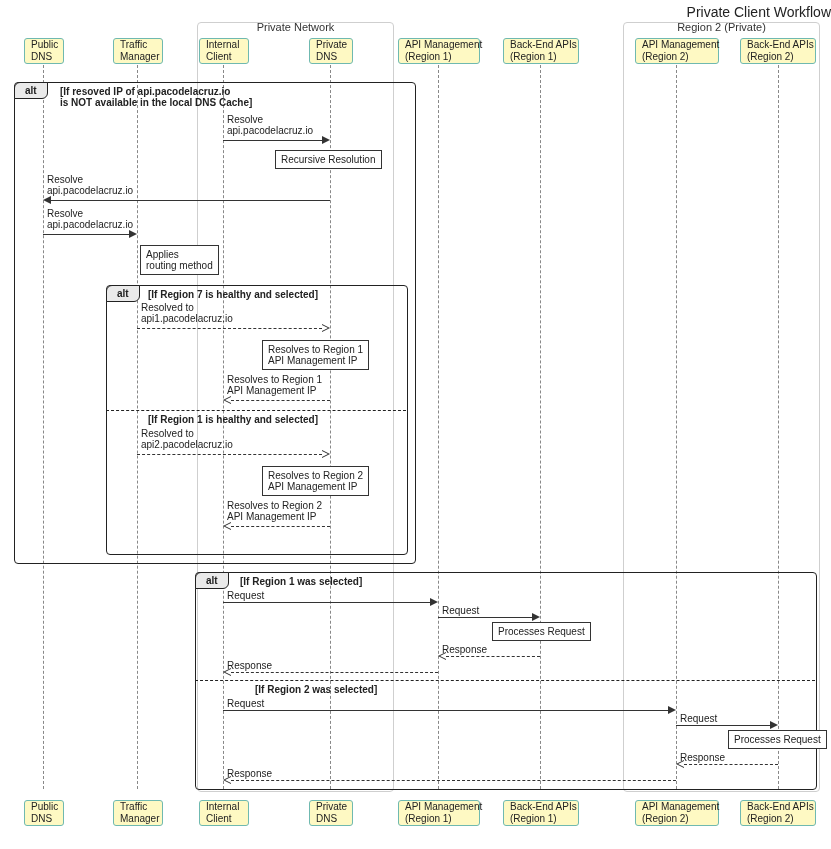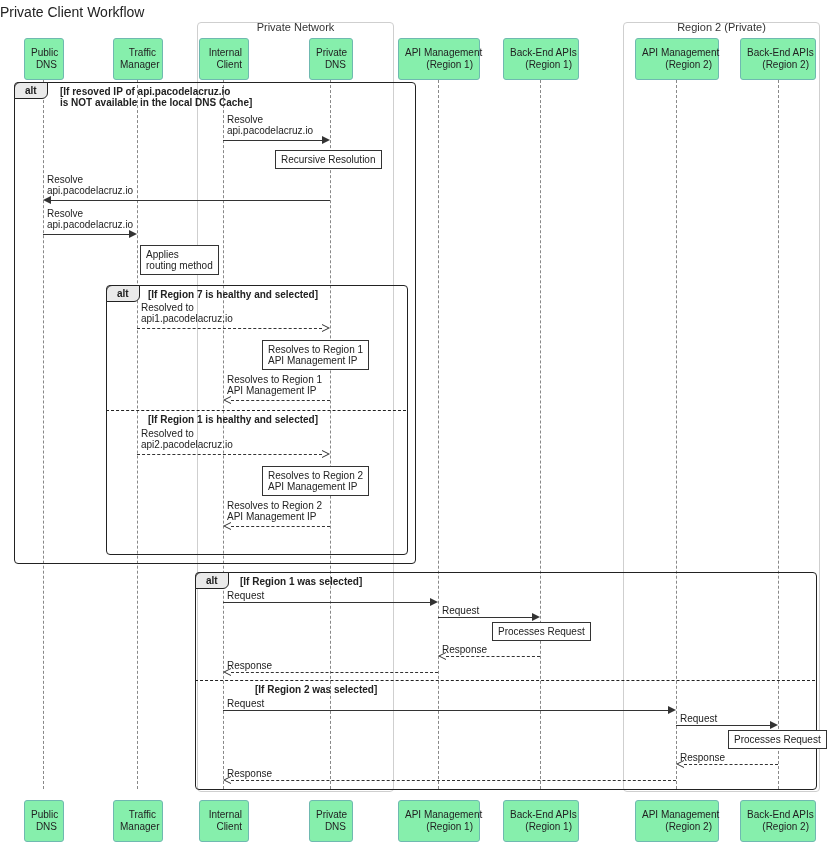--- a/index.html
+++ b/index.html
@@ -1,21 +1,21 @@
 <!DOCTYPE html>
 <html><head>
 <meta charset="utf-8">
 <style>
   html,body{margin:0;padding:0;font-family:"Segoe UI",Arial,sans-serif;font-size:10px;color:#222;background:#fff}
   .wrap{position:relative;width:831px;height:849px}
-  .title{position:absolute;left:0;right:0;text-align:left;font-size:14px}
+  .title{position:absolute;left:0;right:0;text-align:right;font-size:14px}
   .groupbox{position:absolute;border:1px solid #cfcfcf;border-radius:4px}
   .grouplabel{position:absolute;top:-2px;left:0;right:0;text-align:center;font-size:11px;color:#333}
   .lifeline{position:absolute;width:0;border-left:1px dashed #888;top:65px;bottom:60px}
-  .participant{position:absolute;border:1px solid #6fb9b0;background:#86efac;border-radius:3px;padding:8px 6px;text-align:right;font-size:10px;line-height:12px;white-space:pre;box-sizing:border-box}
+  .participant{position:absolute;border:1px solid #6fb9b0;background:#fef9c3;border-radius:3px;padding:0 6px;text-align:left;font-size:10px;line-height:12px;white-space:pre;box-sizing:border-box}
   .altbox{position:absolute;border:1px solid #222;border-radius:4px;background:transparent}
   .alttab{position:absolute;top:-1px;left:-1px;border:1px solid #222;background:#eaeaea;font-size:10px;font-weight:bold;padding:2px 10px;border-top-left-radius:6px;border-bottom-right-radius:6px}
   .guardtext{position:absolute;font-size:10px;font-weight:bold}
   .divline{position:absolute;height:0;border-top:1px dashed #222}
   .msg{position:absolute;height:14px;font-size:10px}
   .msgtxt{position:absolute;white-space:pre}
   .arrline{position:absolute;top:12px;height:0}
   .solid{border-top:1px solid #333}
   .dashed{border-top:1px dashed #333}
   .ah{position:absolute;width:0;height:0;border-top:4px solid transparent;border-bottom:4px solid transparent;top:8px}

